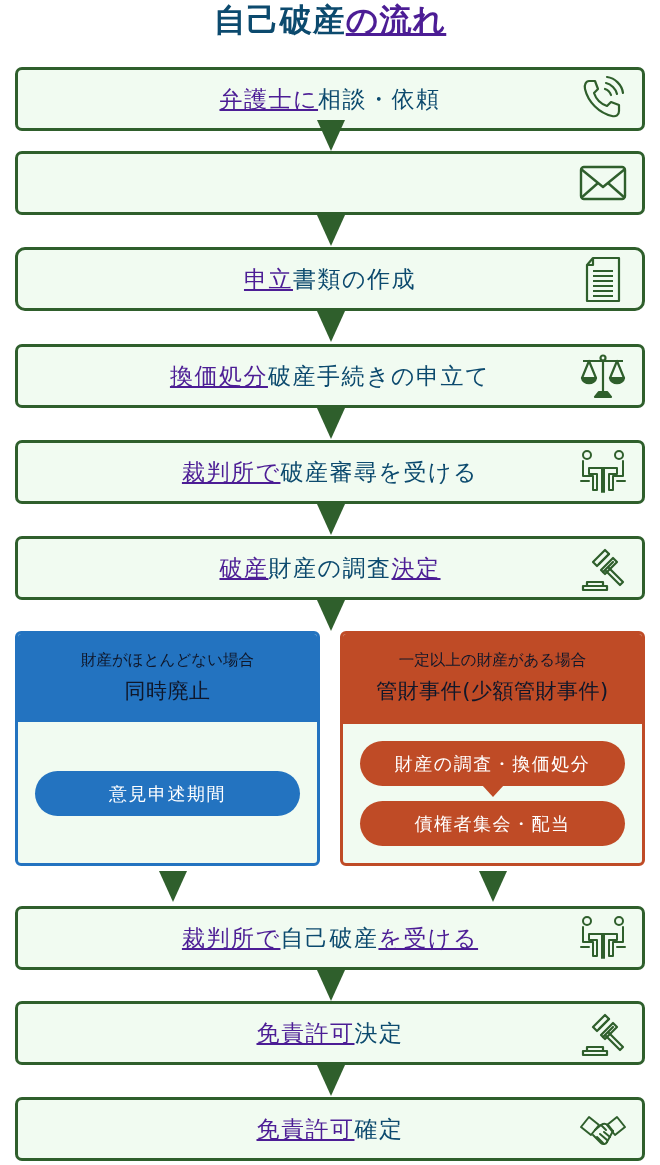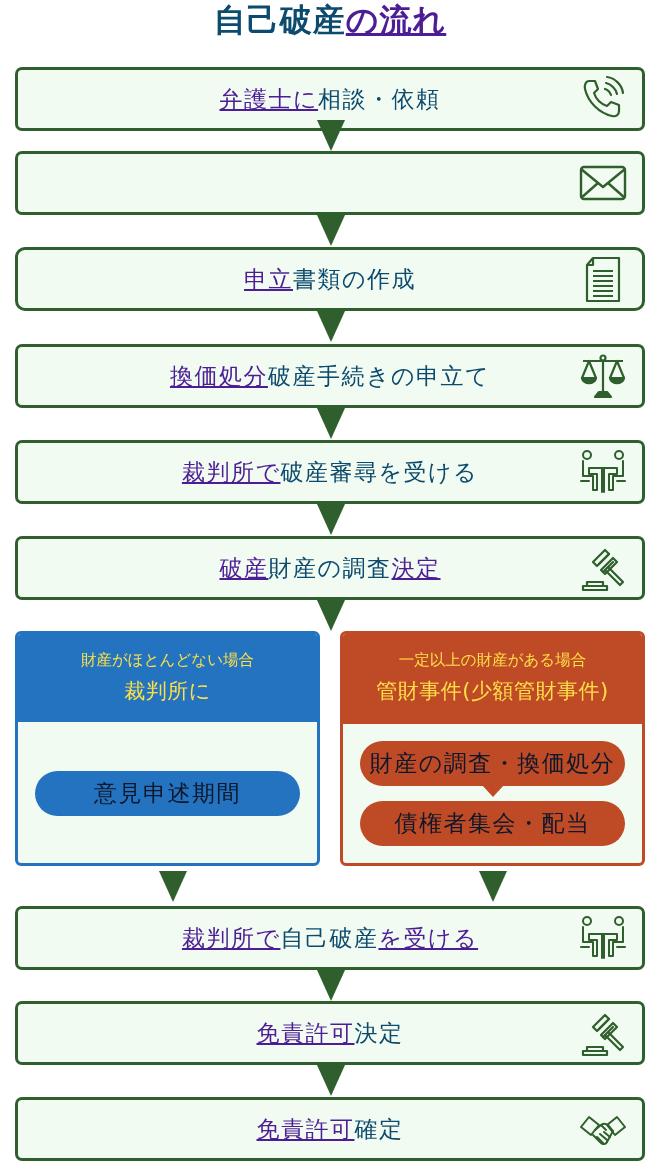--- a/index.html
+++ b/index.html
@@ -35,30 +35,30 @@
   }
 
   .branch {
     position: absolute; top: 631px; width: 305px; height: 235px;
     border-radius: 6px; border: 3px solid; background: #f1fbf1; overflow: hidden;
   }
   .branch.blue { left: 15px; border-color: #2373c0; }
   .branch.orange { left: 340px; border-color: #bf4b26; }
   .branch .head {
     position: absolute; left: 0; right: 0; top: 0; height: 88px;
-    color: #fde047; text-align: center;
+    color: #0f172a; text-align: center;
   }
   .branch.blue .head { background: #2373c0; }
   .branch.orange .head { background: #bf4b26; height: 90px; }
   .branch .head .sub { position: absolute; left: 0; right: 0; top: 17px; font-size: 15.5px; line-height: 18px; }
   .branch .head .main { position: absolute; left: 0; right: 0; top: 44px; font-size: 21px; line-height: 26px; letter-spacing: 0.5px; }
   .pill {
-    position: absolute; height: 45px; border-radius: 23px; color: #0f172a;
+    position: absolute; height: 45px; border-radius: 23px; color: #ffffff;
     display: flex; align-items: center; justify-content: center;
-    font-size: 23px; letter-spacing: 1.5px; white-space: nowrap; font-family: Liberation Serif, serif;
+    font-size: 18px; letter-spacing: 1.5px; white-space: nowrap; font-family: Liberation Serif, serif;
   }
   .pill.blue { background: #2373c0; }
   .pill.orange { background: #bf4b26; }
   .pill-connector {
     position: absolute; width: 0; height: 0;
     border-left: 11px solid transparent; border-right: 11px solid transparent;
     border-top: 12px solid #bf4b26;
   }
 </style>
 </head>
@@ -165,21 +165,21 @@
       <path d="M8 38 H24 V42 H8 Z"></path>
       <path d="M4 42 H28 V46 H4 Z"></path>
     </svg>
   </div>
 </div>
 <div class="arrow" style="left:317px; top:600px;"></div>
 
 <div class="branch blue">
   <div class="head">
     <div class="sub">財産がほとんどない場合</div>
-    <div class="main">裁判所に</div>
+    <div class="main">同時廃止</div>
   </div>
   <div class="pill blue" style="left:17px; top:137px; width:265px;">意見申述期間</div>
 </div>
 
 <div class="branch orange">
   <div class="head">
     <div class="sub">一定以上の財産がある場合</div>
     <div class="main">管財事件(少額管財事件)</div>
   </div>
   <div class="pill orange" style="left:17px; top:107px; width:265px;">財産の調査・換価処分</div>

